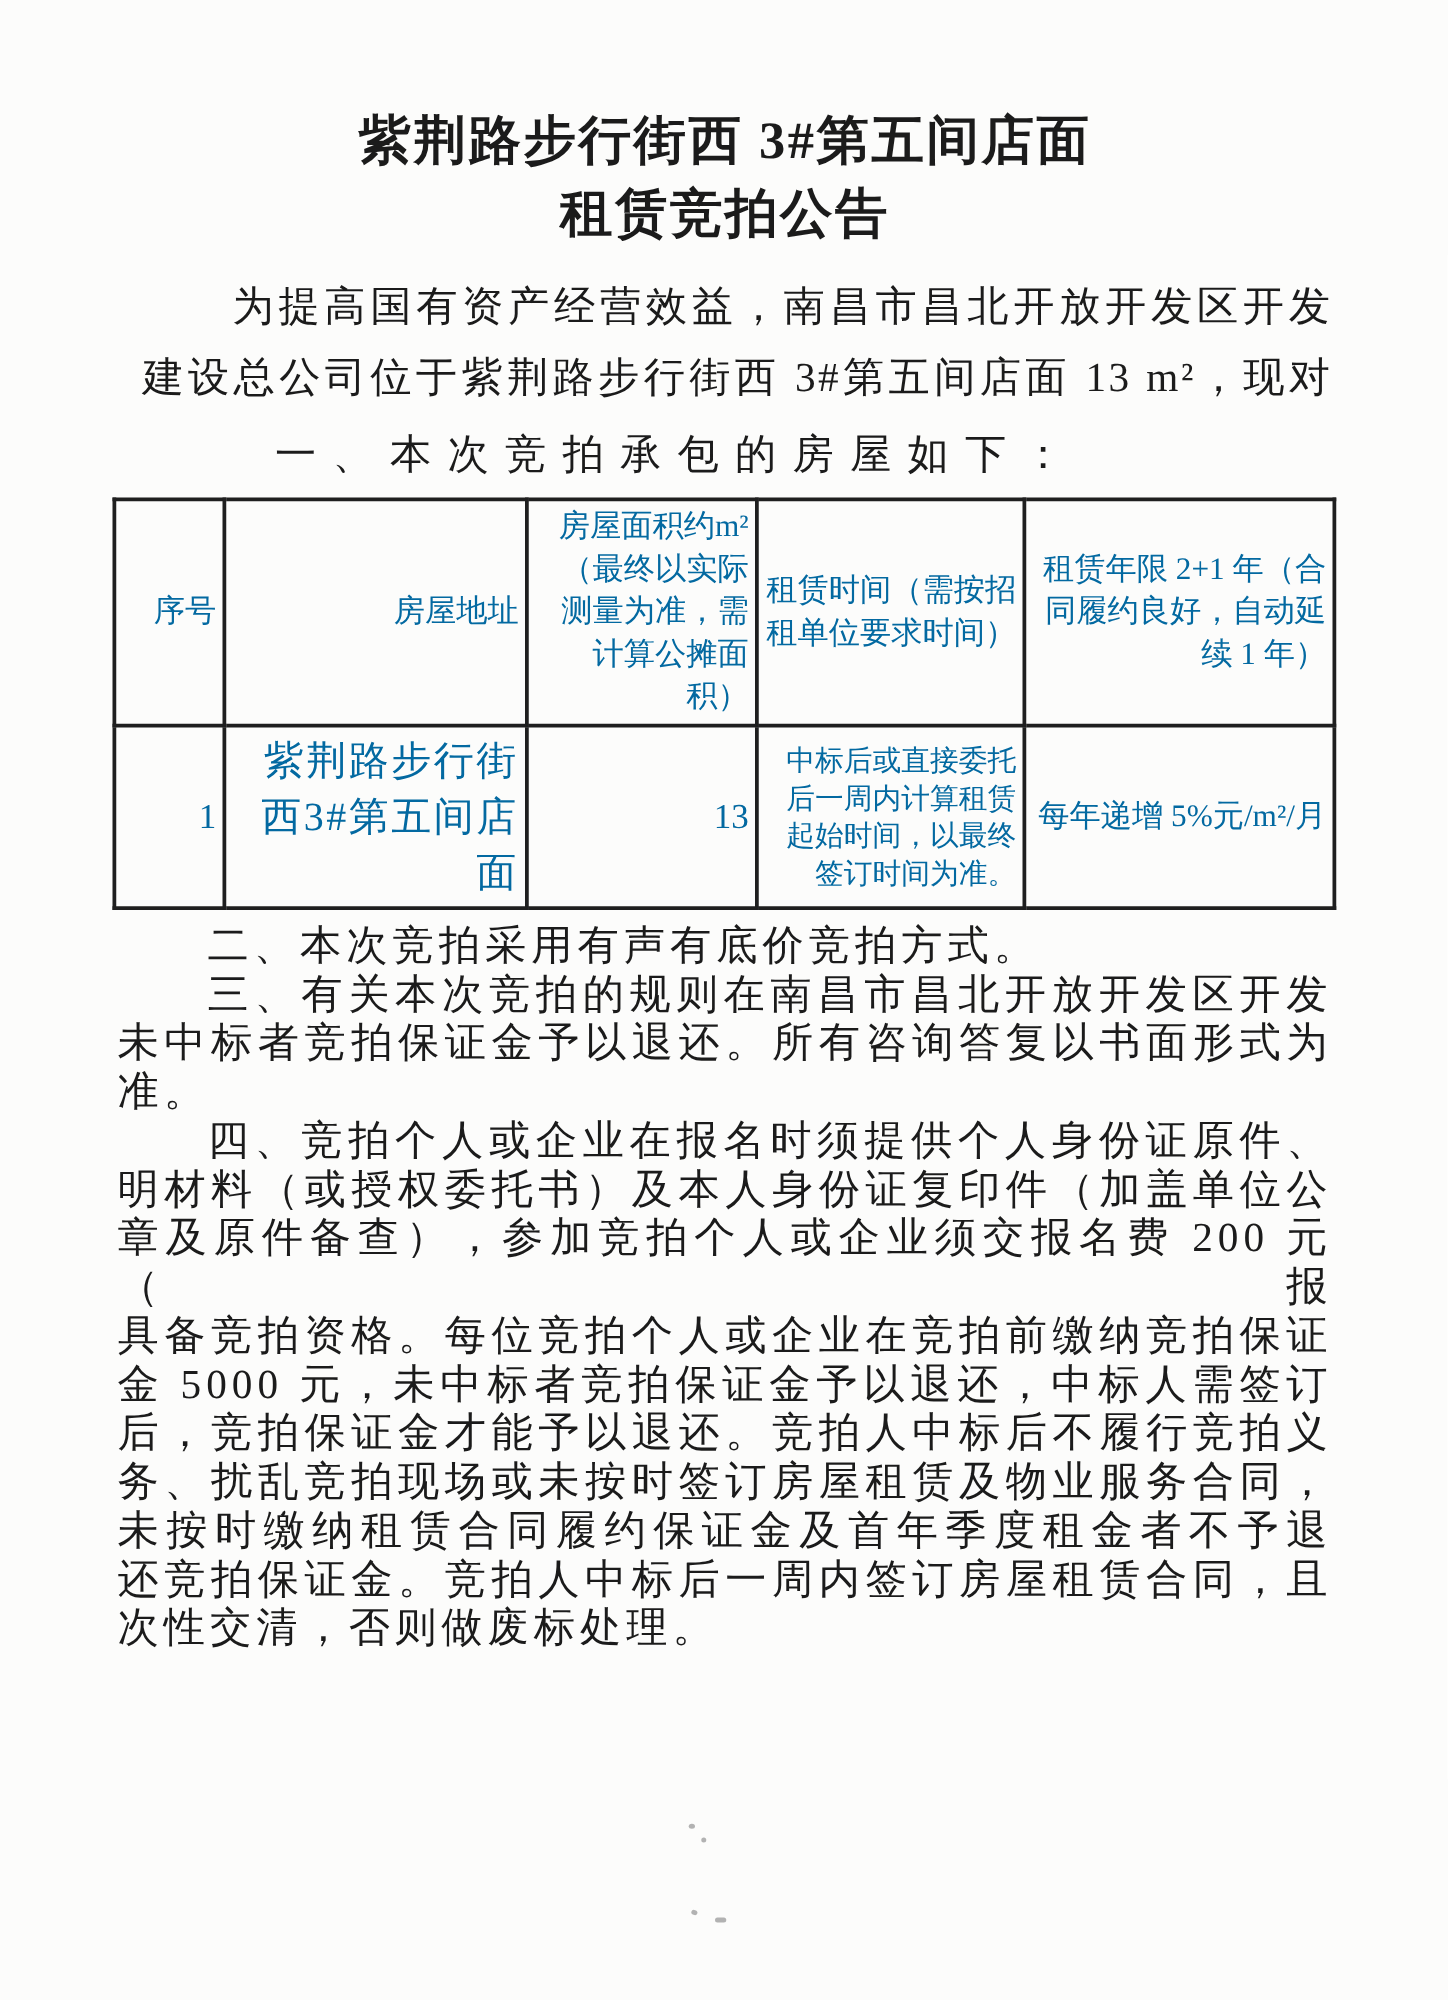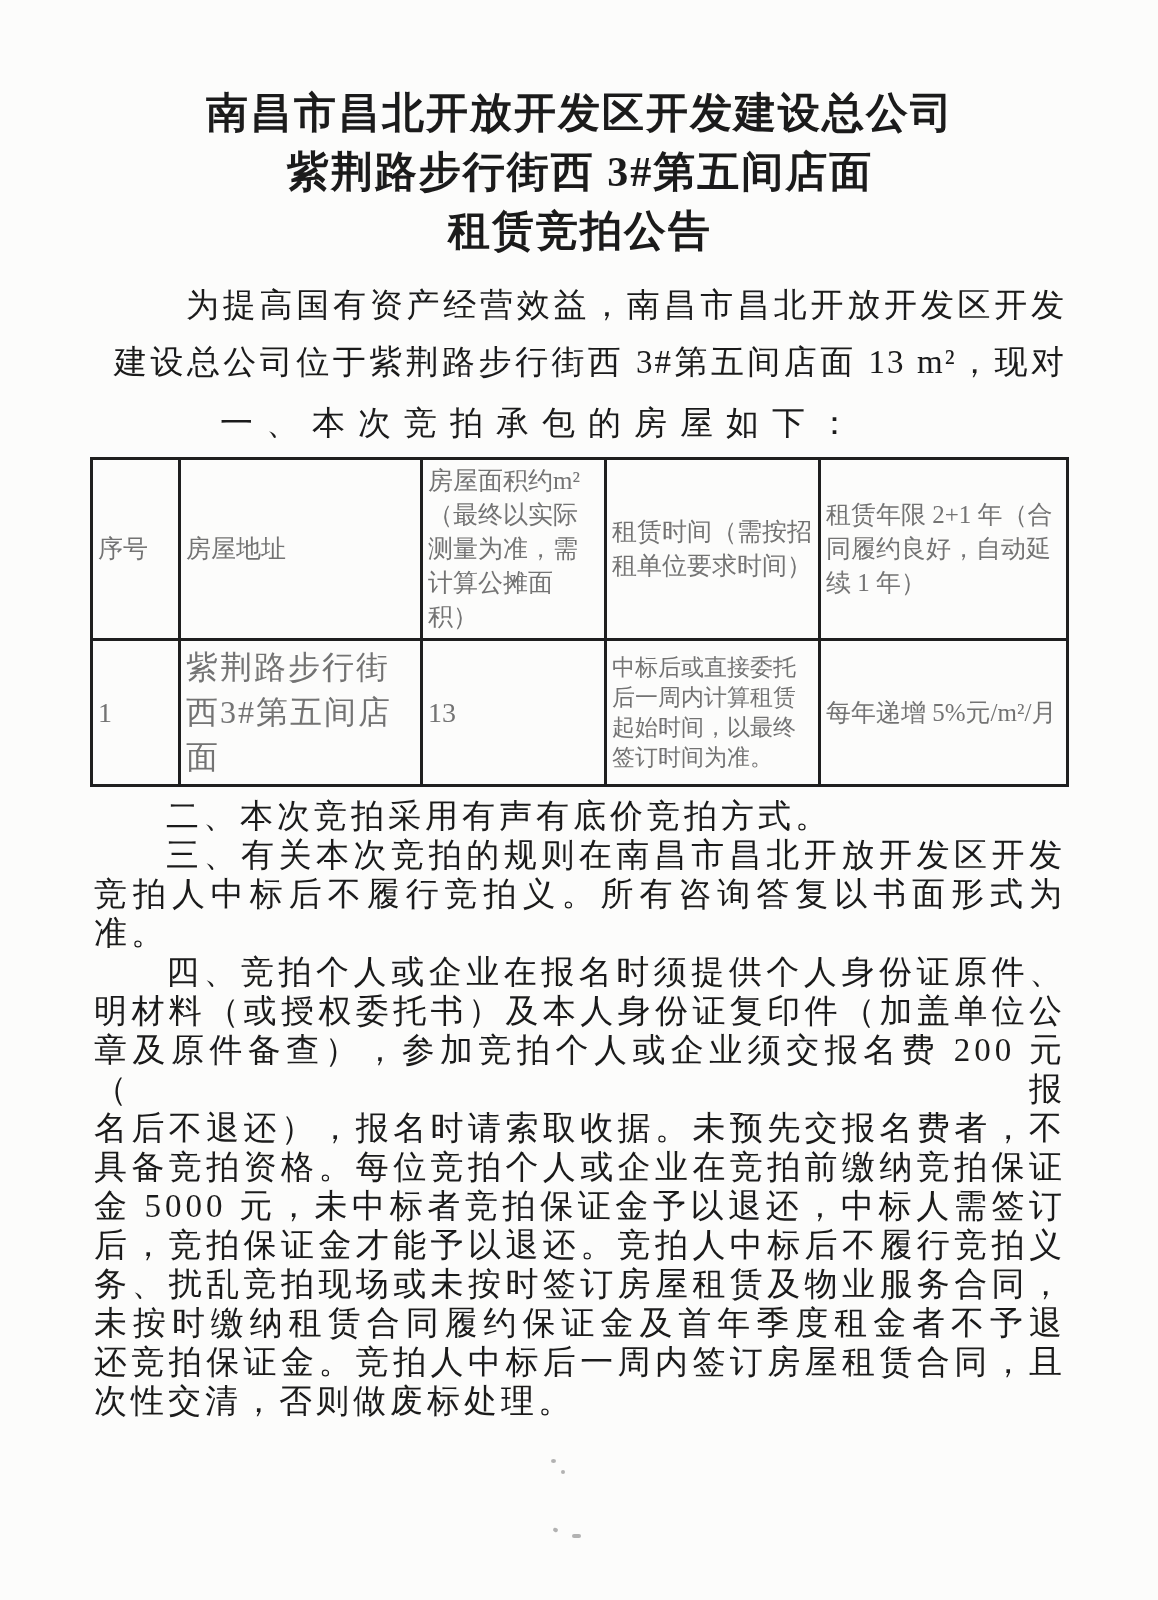--- a/index.html
+++ b/index.html
@@ -41,26 +41,26 @@
   table.house {
     border-collapse: collapse;
     table-layout: fixed;
     width: 976px;
     margin-top: 8px;
     margin-left: -4px;
     background: #fcfcfb;
   }
   .house th, .house td {
     border: 3px solid #1f1f1f;
-    text-align: left;
+    text-align: right;
     vertical-align: middle;
     font-weight: normal;
     padding: 4px 5px;
     box-sizing: border-box;
-    color: #737373;
+    color: #0369a1;
   }
   .house tr.hdr { height: 133px; }
   .house tr.bod { height: 110px; }
   .th-small { font-size: 25px; line-height: 34px; }
   .td-serial { font-size: 28px; }
   .td-address { font-size: 32px; line-height: 45px; letter-spacing: 2px; }
   .td-area { font-size: 28px; }
   .td-leasetime { font-size: 23px; line-height: 30px; }
   .td-leaseterm { font-size: 25px; line-height: 32px; }
   
@@ -70,21 +70,20 @@
   .sp3 { left: 553px; top: 1528px; width: 5px; height: 4px; transform: rotate(20deg); }
   .sp4 { left: 572px; top: 1534px; width: 9px; height: 4px; border-radius: 2px; }
 </style>
 </head>
 <body>
 
 <div class="page">
   <div class="content">
 
     <div class="title-block">
-      <div class="title-line">南昌市昌北开放开发区开发建设总公司</div>
       <div class="title-line">紫荆路步行街西 3#第五间店面</div>
       <div class="title-line">租赁竞拍公告</div>
     </div>
 
     <div class="intro">
       <div class="ln indent jl">为提高国有资产经营效益，南昌市昌北开放开发区开发</div>
       <div class="ln jl">建设总公司位于紫荆路步行街西 3#第五间店面 13 m²，现对</div>
     </div>
 
     <div class="sec1-heading">一、本次竞拍承包的房屋如下：</div>
@@ -114,29 +113,28 @@
       </tr>
     </tbody>
       </table>
 
     <div class="tight" style="margin-top:10px">
       <div class="ln indent">二、本次竞拍采用有声有底价竞拍方式。</div>
     </div>
 
     <div class="tight">
       <div class="ln indent jl">三、有关本次竞拍的规则在南昌市昌北开放开发区开发</div>
-      <div class="ln jl">竞拍人中标后不履行竞拍义。所有咨询答复以书面形式为</div>
+      <div class="ln jl">未中标者竞拍保证金予以退还。所有咨询答复以书面形式为</div>
       <div class="ln">准。</div>
     </div>
 
     <div class="tight">
       <div class="ln indent jl">四、竞拍个人或企业在报名时须提供个人身份证原件、</div>
       <div class="ln jl">明材料（或授权委托书）及本人身份证复印件（加盖单位公</div>
       <div class="ln jl">章及原件备查），参加竞拍个人或企业须交报名费 200 元（报</div>
-      <div class="ln jl">名后不退还），报名时请索取收据。未预先交报名费者，不</div>
       <div class="ln jl">具备竞拍资格。每位竞拍个人或企业在竞拍前缴纳竞拍保证</div>
       <div class="ln jl">金 5000 元，未中标者竞拍保证金予以退还，中标人需签订</div>
       <div class="ln jl">后，竞拍保证金才能予以退还。竞拍人中标后不履行竞拍义</div>
       <div class="ln jl">务、扰乱竞拍现场或未按时签订房屋租赁及物业服务合同，</div>
       <div class="ln jl">未按时缴纳租赁合同履约保证金及首年季度租金者不予退</div>
       <div class="ln jl">还竞拍保证金。竞拍人中标后一周内签订房屋租赁合同，且</div>
       <div class="ln">次性交清，否则做废标处理。</div>
     </div>
 
   </div>

